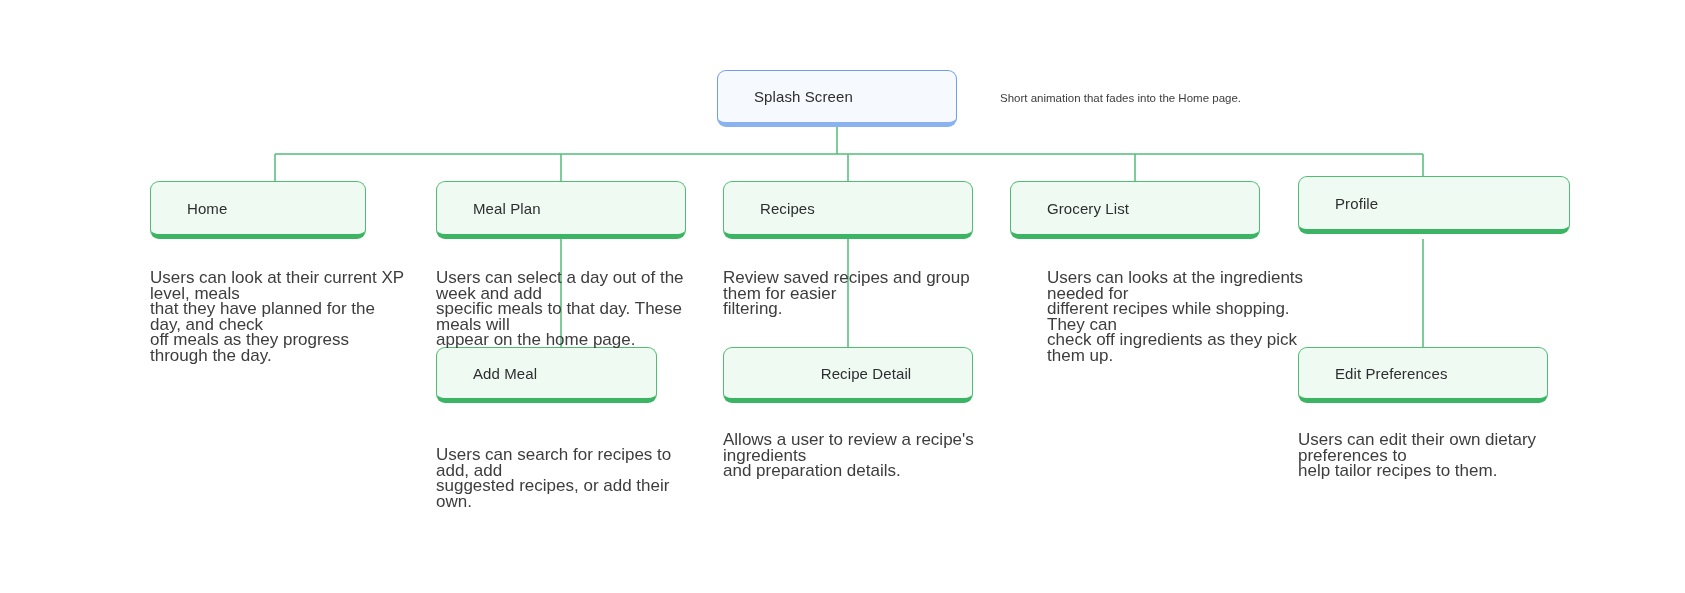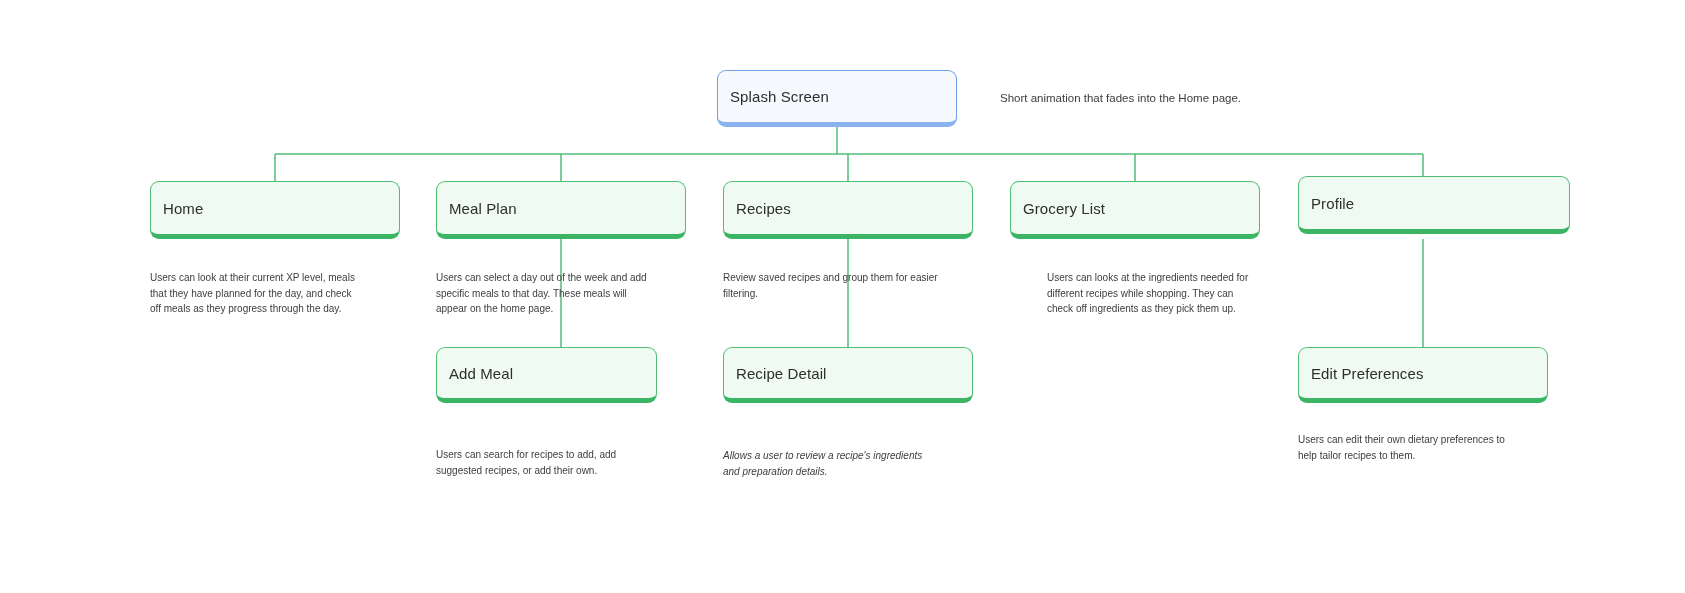--- a/index.html
+++ b/index.html
@@ -16,39 +16,39 @@
     left: 0; top: 0;
     z-index: 1;
   }
   .node {
     position: absolute;
     z-index: 2;
     box-sizing: border-box;
     display: flex;
     align-items: center;
     border-radius: 9px;
-    padding-left: 12px;
+    padding-left: 36px;
     font-size: 15px;
     color: #2e2e2e;
     letter-spacing: 0.1px;
   }
   .node.green {
     background: #eefaf2;
     border: 1.5px solid #50bc74;
     border-bottom: 5px solid #3bb563;
   }
   .node.blue {
     background: #f6fafe;
     border: 1.5px solid #6f9fe8;
     border-bottom: 5px solid #8ab2ee;
   }
   .desc {
     position: absolute;
     z-index: 3;
-    font-size: 10px;
+    font-size: 17px;
     line-height: 15.5px;
     color: #3d3d3d;
     white-space: pre-line;
   }
   .note {
     position: absolute;
     z-index: 3;
     font-size: 11.5px;
     line-height: 16px;
     color: #3d3d3d;
@@ -77,21 +77,21 @@
       <path d="M 848 239 V 347"></path>
       <path d="M 1423 239 V 347"></path>
     </g>
   </svg>
 
   <div class="node blue" style="left:717px; top:70px; width:240px; height:57px;">
     <span>Splash Screen</span>
   </div>
   <div class="note" style="left:1000px; top:90px;">Short animation that fades into the Home page.</div>
 
-  <div class="node green" style="left:150px; top:181px; width:250px; height:58px;">
+  <div class="node green" style="left:150px; top:181px; width:216px; height:58px;">
     <span>Home</span>
   </div>
   <div class="node green" style="left:436px; top:181px; width:250px; height:58px;">
     <span>Meal Plan</span>
   </div>
   <div class="node green" style="left:723px; top:181px; width:250px; height:58px;">
     <span>Recipes</span>
   </div>
   <div class="node green" style="left:1010px; top:181px; width:250px; height:58px;">
     <span>Grocery List</span>
@@ -108,27 +108,27 @@
 appear on the home page.</div>
   <div class="desc" style="left:723px; top:270px; width:260px;">Review saved recipes and group them for easier
 filtering.</div>
   <div class="desc" style="left:1010px; top:270px; width:260px;margin-left:37px;">Users can looks at the ingredients needed for
 different recipes while shopping. They can
 check off ingredients as they pick them up.</div>
 
   <div class="node green" style="left:436px; top:347px; width:221px; height:56px;">
     <span>Add Meal</span>
   </div>
-  <div class="node green" style="left:723px; top:347px; width:250px; height:56px;">
+  <div class="node green" style="left:723px; top:347px; width:250px; height:56px;justify-content:center;">
     <span>Recipe Detail</span>
   </div>
   <div class="node green" style="left:1298px; top:347px; width:250px; height:56px;">
     <span>Edit Preferences</span>
   </div>
 
   <div class="desc" style="left:436px; top:447px; width:260px;">Users can search for recipes to add, add
 suggested recipes, or add their own.</div>
-  <div class="desc" style="left:723px; top:448px; width:260px;font-style:italic;">Allows a user to review a recipe's ingredients
+  <div class="desc" style="left:723px; top:432px; width:260px;">Allows a user to review a recipe's ingredients
 and preparation details.</div>
   <div class="desc" style="left:1298px; top:432px; width:260px;">Users can edit their own dietary preferences to
 help tailor recipes to them.</div>
 
 </div>
 
 </body></html>

